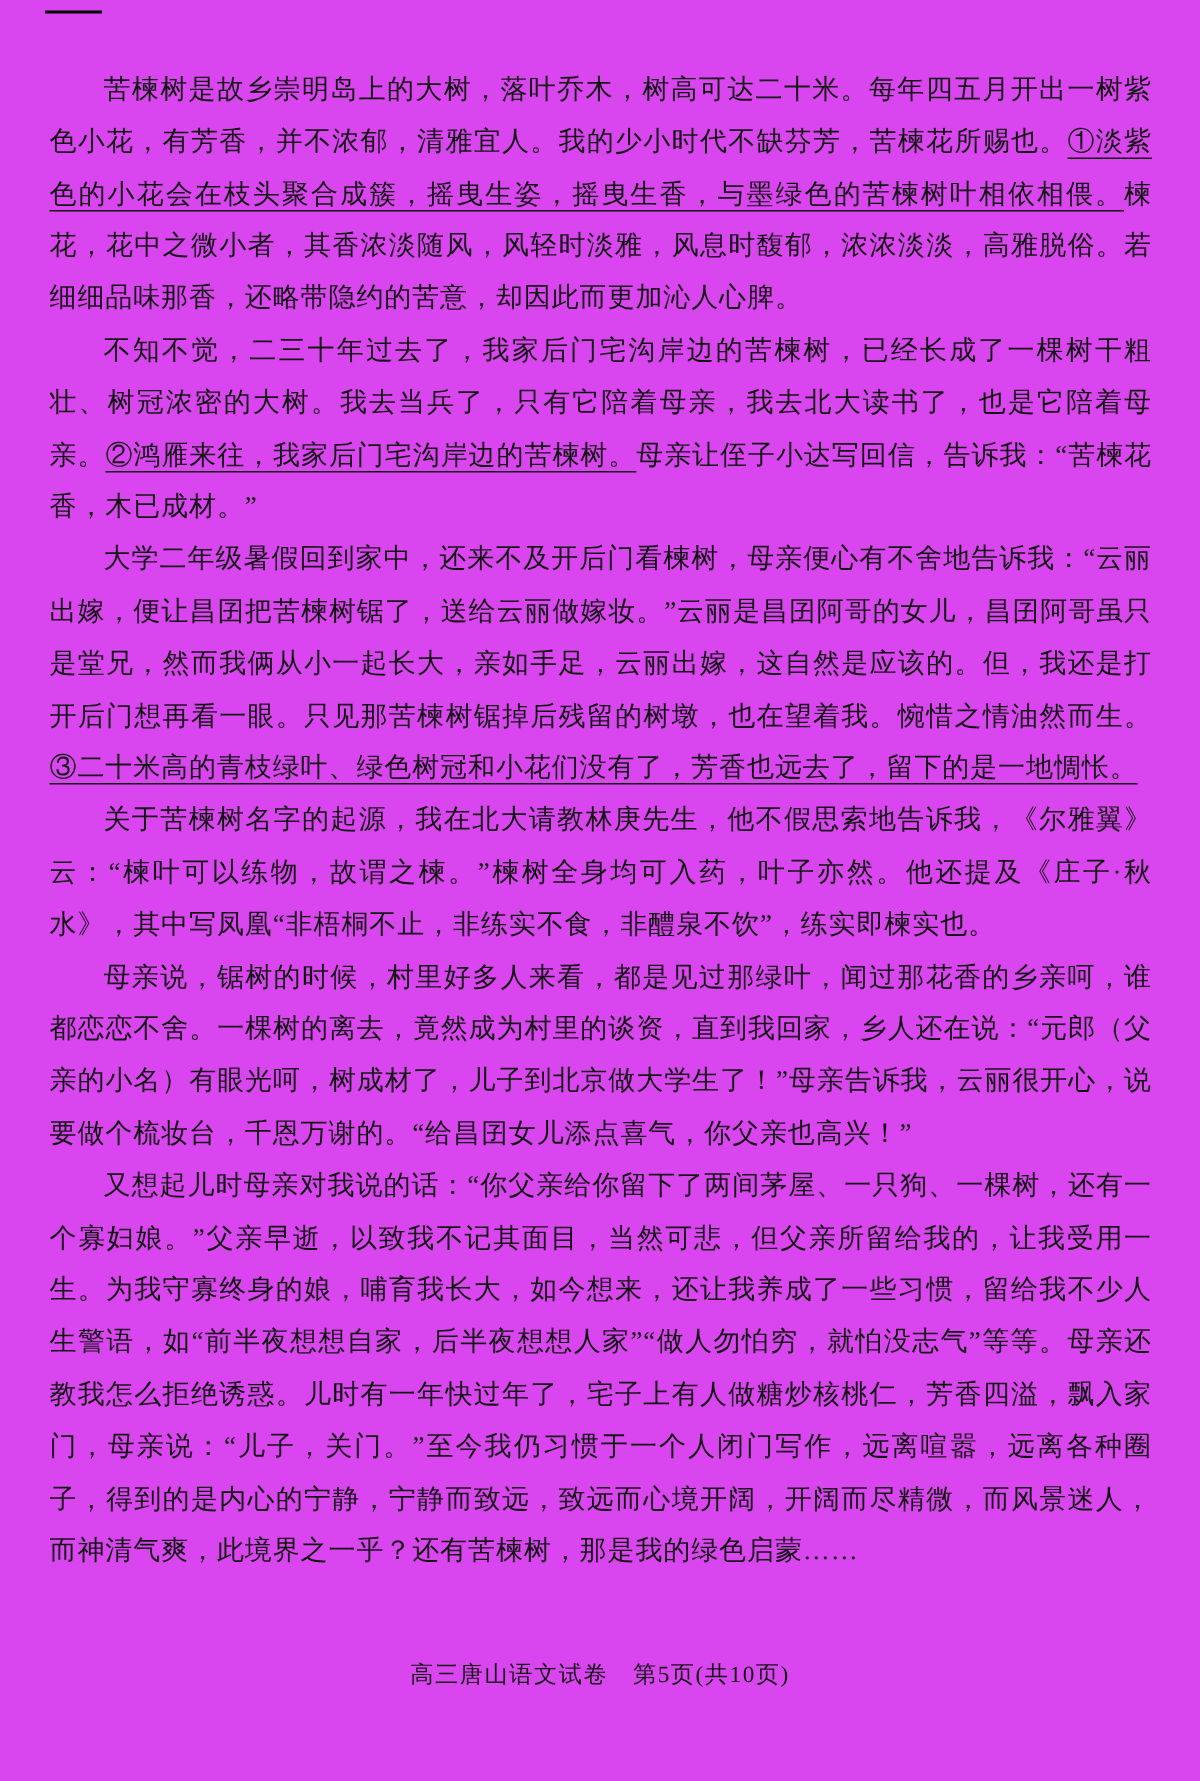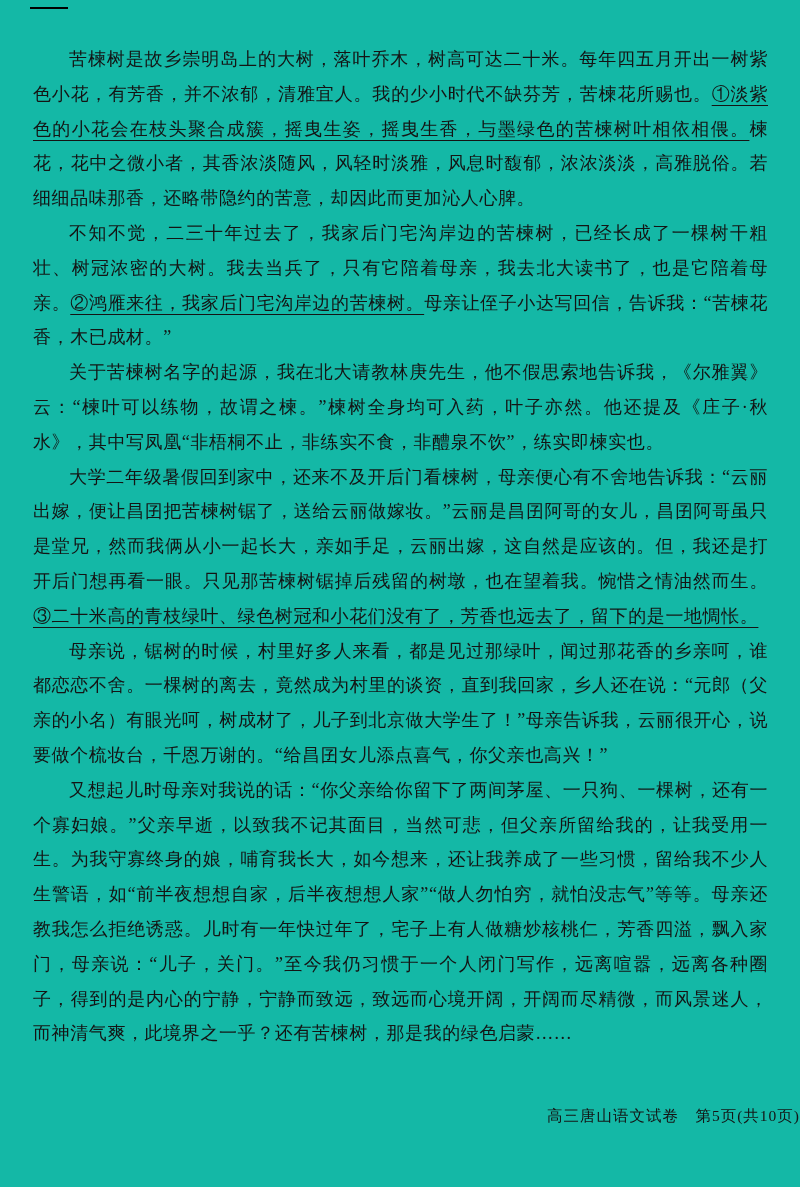--- a/index.html
+++ b/index.html
@@ -5,21 +5,21 @@
   html, body {
     margin: 0;
     padding: 0;
     background: #e8e8e8;
   }
   .sheet {
     position: relative;
     width: 800px;
     height: 1187px;
     margin: 0 auto;
-    background: #14b8a6;
+    background: #d946ef;
     color: #141414;
     font-family: "Liberation Serif", serif;
     overflow: hidden;
   }
   .crop-mark {
     position: absolute;
     top: 7px;
     left: 30px;
     width: 38px;
     height: 2px;
@@ -45,35 +45,35 @@
     text-decoration: underline;
     text-underline-offset: 5px;
     text-decoration-thickness: 1.2px;
     text-decoration-color: #141414;
   }
   .footer {
     position: absolute;
     top: 1106px;
     left: 0;
     width: 800px;
-    text-align: right;
+    text-align: center;
     font-size: 15.5px;
     letter-spacing: 1px;
     color: #141414;
   }
 </style>
 </head>
 <body>
 
 <div class="sheet">
   <div class="crop-mark"></div>
   <div class="body-text" id="essay">
       <p class="para"><span>苦楝树是故乡崇明岛上的大树，落叶乔木，树高可达二十米。每年四五月开出一树紫色小花，有芳香，并不浓郁，清雅宜人。我的少小时代不缺芬芳，苦楝花所赐也。</span><span class="ul">①淡紫色的小花会在枝头聚合成簇，摇曳生姿，摇曳生香，与墨绿色的苦楝树叶相依相偎。</span><span>楝花，花中之微小者，其香浓淡随风，风轻时淡雅，风息时馥郁，浓浓淡淡，高雅脱俗。若细细品味那香，还略带隐约的苦意，却因此而更加沁人心脾。</span></p>
       <p class="para"><span>不知不觉，二三十年过去了，我家后门宅沟岸边的苦楝树，已经长成了一棵树干粗壮、树冠浓密的大树。我去当兵了，只有它陪着母亲，我去北大读书了，也是它陪着母亲。</span><span class="ul">②鸿雁来往，我家后门宅沟岸边的苦楝树。</span><span>母亲让侄子小达写回信，告诉我：“苦楝花香，木已成材。”</span></p>
+      <p class="para"><span>大学二年级暑假回到家中，还来不及开后门看楝树，母亲便心有不舍地告诉我：“云丽出嫁，便让昌囝把苦楝树锯了，送给云丽做嫁妆。”云丽是昌囝阿哥的女儿，昌囝阿哥虽只是堂兄，然而我俩从小一起长大，亲如手足，云丽出嫁，这自然是应该的。但，我还是打开后门想再看一眼。只见那苦楝树锯掉后残留的树墩，也在望着我。惋惜之情油然而生。</span><span class="ul">③二十米高的青枝绿叶、绿色树冠和小花们没有了，芳香也远去了，留下的是一地惆怅。</span></p>
       <p class="para"><span>关于苦楝树名字的起源，我在北大请教林庚先生，他不假思索地告诉我，《尔雅翼》云：“楝叶可以练物，故谓之楝。”楝树全身均可入药，叶子亦然。他还提及《庄子·秋水》，其中写凤凰“非梧桐不止，非练实不食，非醴泉不饮”，练实即楝实也。</span></p>
-      <p class="para"><span>大学二年级暑假回到家中，还来不及开后门看楝树，母亲便心有不舍地告诉我：“云丽出嫁，便让昌囝把苦楝树锯了，送给云丽做嫁妆。”云丽是昌囝阿哥的女儿，昌囝阿哥虽只是堂兄，然而我俩从小一起长大，亲如手足，云丽出嫁，这自然是应该的。但，我还是打开后门想再看一眼。只见那苦楝树锯掉后残留的树墩，也在望着我。惋惜之情油然而生。</span><span class="ul">③二十米高的青枝绿叶、绿色树冠和小花们没有了，芳香也远去了，留下的是一地惆怅。</span></p>
       <p class="para"><span>母亲说，锯树的时候，村里好多人来看，都是见过那绿叶，闻过那花香的乡亲呵，谁都恋恋不舍。一棵树的离去，竟然成为村里的谈资，直到我回家，乡人还在说：“元郎（父亲的小名）有眼光呵，树成材了，儿子到北京做大学生了！”母亲告诉我，云丽很开心，说要做个梳妆台，千恩万谢的。“给昌囝女儿添点喜气，你父亲也高兴！”</span></p>
       <p class="para"><span>又想起儿时母亲对我说的话：“你父亲给你留下了两间茅屋、一只狗、一棵树，还有一个寡妇娘。”父亲早逝，以致我不记其面目，当然可悲，但父亲所留给我的，让我受用一生。为我守寡终身的娘，哺育我长大，如今想来，还让我养成了一些习惯，留给我不少人生警语，如“前半夜想想自家，后半夜想想人家”“做人勿怕穷，就怕没志气”等等。母亲还教我怎么拒绝诱惑。儿时有一年快过年了，宅子上有人做糖炒核桃仁，芳香四溢，飘入家门，母亲说：“儿子，关门。”至今我仍习惯于一个人闭门写作，远离喧嚣，远离各种圈子，得到的是内心的宁静，宁静而致远，致远而心境开阔，开阔而尽精微，而风景迷人，而神清气爽，此境界之一乎？还有苦楝树，那是我的绿色启蒙……</span></p>
     </div>
   <div class="footer">
     <span>高三唐山语文试卷　第5页(共10页)</span>
   </div>
 </div>
 
 </body></html>

